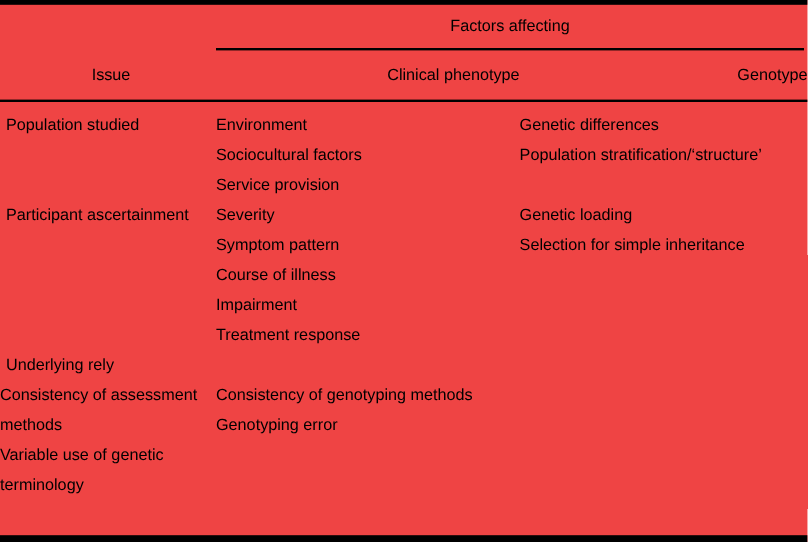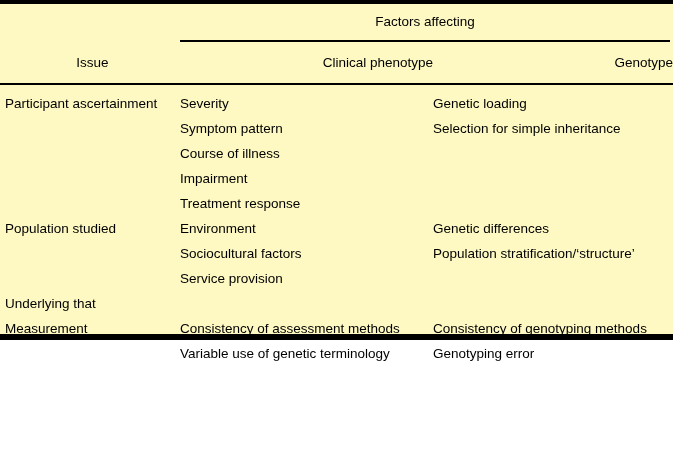--- a/index.html
+++ b/index.html
@@ -5,22 +5,22 @@
   * { margin: 0; padding: 0; box-sizing: border-box; }
   html, body { background: #ffffff; }
   body {
     width: 673px; height: 452px;
     font-family: "Liberation Sans", sans-serif;
     color: #000000;
     overflow: hidden;
   }
   .paper-table {
     position: relative;
-    width: 673px; height: 340px;
-    background: #fef9c3;
+    width: 673px; height: 452px;
+    background: #ef4444;
     font-size: 13.5px;
     line-height: 25px;
   }
   .rule { background: #000000; }
   .rule-top { height: 4px; width: 100%; }
   .rule-bottom { position: absolute; bottom: 0; left: 0; width: 100%; height: 6px; }
   .rule-mid { height: 2px; width: 100%; }
 
   .spanner-row { height: 36px; }
   .spanner-region {
@@ -69,57 +69,54 @@
   <div class="header-row">
     <div class="th-issue">Issue</div>
     <div class="th-center">Clinical phenotype</div>
     <div class="th-center">Genotype</div>
   </div>
   <div class="rule rule-mid"></div>
 
   <div class="table-body" id="table-body">
       <div class="body-row">
         <div class="issue-cell">
+          <div class="cell-line">Population studied</div>
+        </div>
+        <div class="clin-cell">
+          <div class="cell-line">Environment</div>
+          <div class="cell-line">Sociocultural factors</div>
+          <div class="cell-line">Service provision</div>
+        </div>
+        <div class="geno-cell">
+          <div class="cell-line">Genetic differences</div>
+          <div class="cell-line">Population stratification/‘structure’</div>
+        </div>
+      </div>
+      <div class="body-row">
+        <div class="issue-cell">
           <div class="cell-line">Participant ascertainment</div>
         </div>
         <div class="clin-cell">
           <div class="cell-line">Severity</div>
           <div class="cell-line">Symptom pattern</div>
           <div class="cell-line">Course of illness</div>
           <div class="cell-line">Impairment</div>
           <div class="cell-line">Treatment response</div>
         </div>
         <div class="geno-cell">
           <div class="cell-line">Genetic loading</div>
           <div class="cell-line">Selection for simple inheritance</div>
         </div>
       </div>
       <div class="body-row">
         <div class="issue-cell">
-          <div class="cell-line">Population studied</div>
-        </div>
-        <div class="clin-cell">
-          <div class="cell-line">Environment</div>
-          <div class="cell-line">Sociocultural factors</div>
-          <div class="cell-line">Service provision</div>
-        </div>
-        <div class="geno-cell">
-          <div class="cell-line">Genetic differences</div>
-          <div class="cell-line">Population stratification/‘structure’</div>
+          <div class="cell-line">Underlying rely</div>
         </div>
       </div>
       <div class="body-row">
-        <div class="issue-cell">
-          <div class="cell-line">Underlying that</div>
-        </div>
-      </div>
-      <div class="body-row">
-        <div class="issue-cell">
-          <div class="cell-line">Measurement</div>
-        </div>
         <div class="clin-cell">
           <div class="cell-line">Consistency of assessment methods</div>
           <div class="cell-line">Variable use of genetic terminology</div>
         </div>
         <div class="geno-cell">
           <div class="cell-line">Consistency of genotyping methods</div>
           <div class="cell-line">Genotyping error</div>
         </div>
       </div>
     </div>

